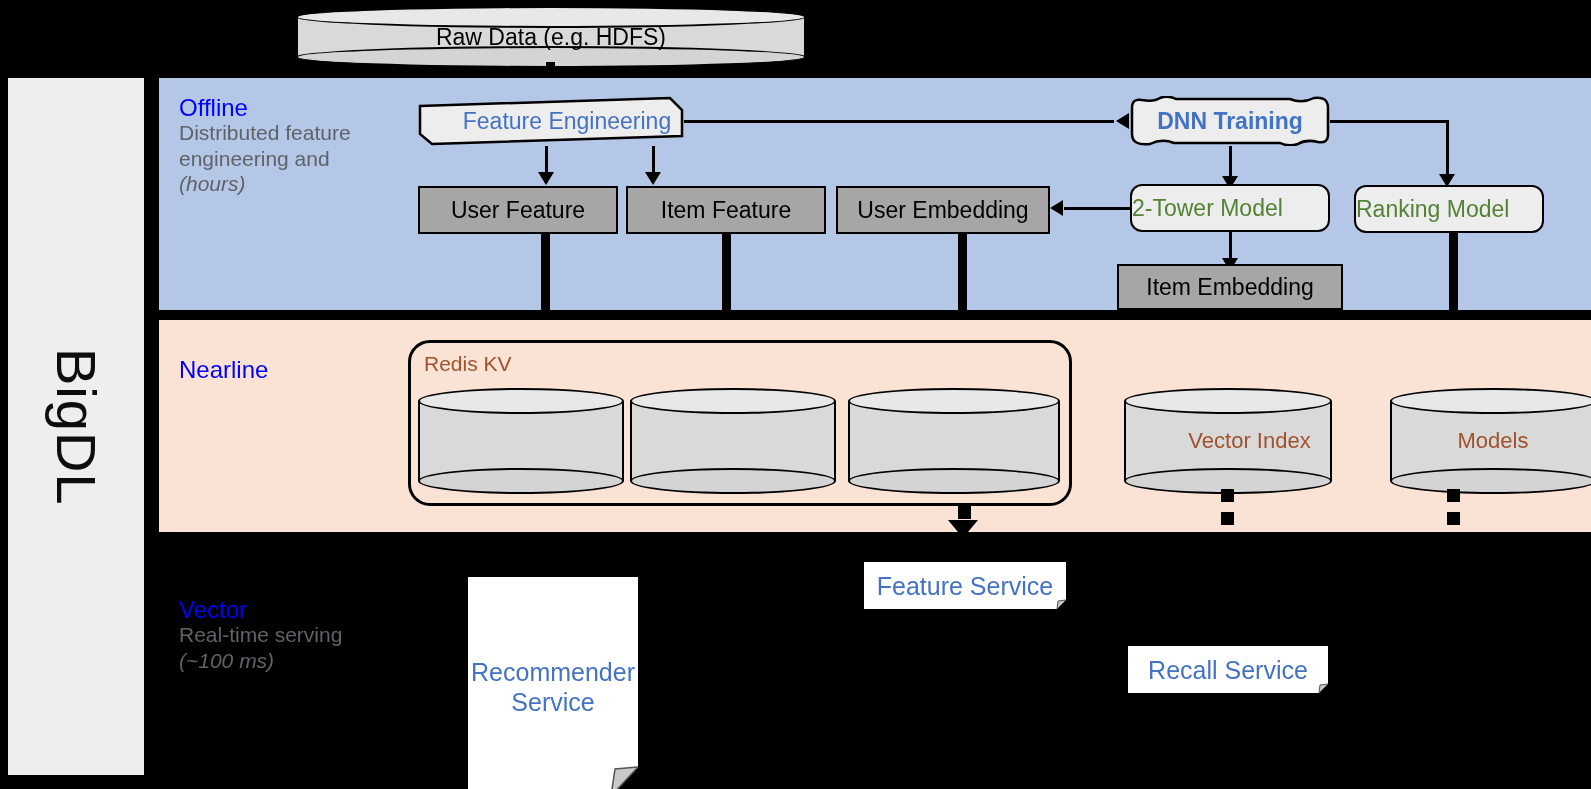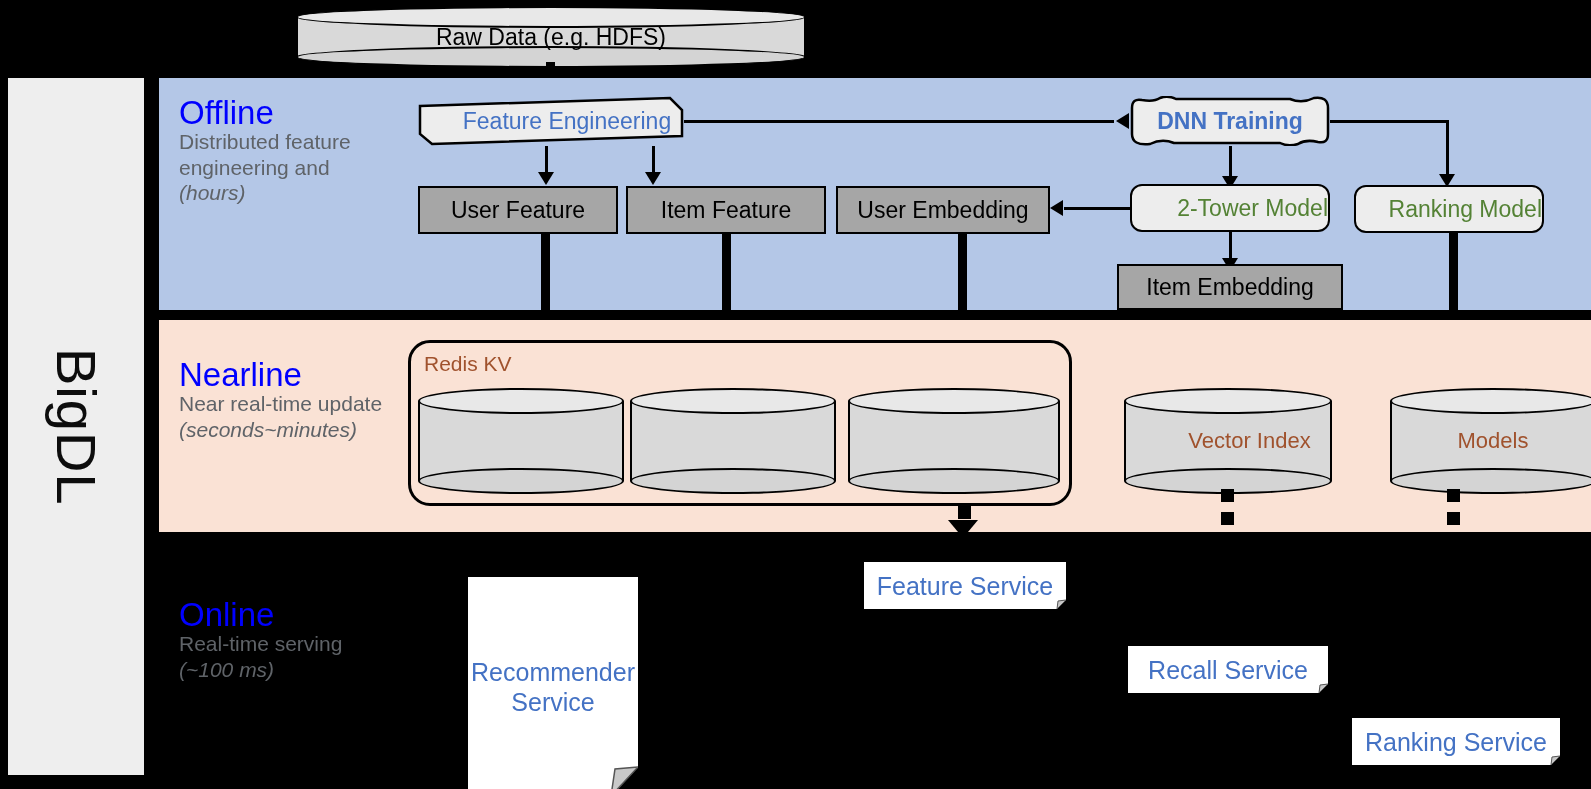--- a/index.html
+++ b/index.html
@@ -12,21 +12,21 @@
   #bigdl-rail{left:8px;top:78px;width:136px;height:697px;background:#eeeeee;
               display:flex;align-items:center;justify-content:center;}
   #bigdl-label{writing-mode:vertical-rl;text-orientation:mixed;
                font-size:56px;color:#0d0d0d;letter-spacing:1px;line-height:1;}
 
   
   #offline-panel{left:159px;top:78px;width:1432px;height:232px;background:#b4c7e7;}
   #nearline-panel{left:159px;top:320px;width:1432px;height:212px;background:#fae2d5;}
   #online-panel{left:159px;top:542px;width:1432px;height:247px;background:#000;}
 
-  .stage-title{font-size:33px;color:#0000ff;font-weight:400;line-height:1;}
+  .stage-title{font-size:24px;color:#0000ff;font-weight:400;line-height:1;}
   .stage-desc{font-size:21px;color:#5f6368;line-height:1.22;margin-top:0;}
   .stage-desc i{font-style:italic;}
 
   .stage-text{position:absolute;left:20px;width:135px;}
 
   
   .cyl{position:absolute;}
   .cyl .body{position:absolute;left:0;right:0;top:13px;bottom:13px;
              background:#d9d9d9;border-left:2.5px solid #000;border-right:2.5px solid #000;}
   .cyl .top{position:absolute;left:0;right:0;top:0;height:26px;border-radius:50%;
@@ -46,21 +46,21 @@
   
   .graybox{background:#a6a6a6;border:2.5px solid #000;display:flex;align-items:center;
            justify-content:center;font-size:23px;color:#000;}
 
   
   .flagbox{background:#ededed;display:flex;align-items:center;justify-content:center;
            font-size:23px;color:#4472c4;}
 
   
   .modelbox{background:#ededed;border:2.5px solid #000;border-radius:12px;
-            display:flex;align-items:center;justify-content:flex-end;
+            display:flex;align-items:center;justify-content:flex-start;
             font-size:23px;color:#548235;}
 
   
   #redis-group{left:408px;top:340px;width:664px;height:166px;
                border:3px solid #000;border-radius:22px;background:transparent;}
   #redis-label{left:424px;top:352px;font-size:21px;color:#a0522d;}
 
   
   .note{background:#fff;display:flex;align-items:center;justify-content:center;
         font-size:25px;color:#4472c4;text-align:center;line-height:1.2;}
@@ -174,21 +174,20 @@
   <div class="abs thick-v" style="left:1224px;top:310px;height:72px;"></div>
   <div class="abs arw-d-big" style="left:1214px;top:376px;"></div>
 
   <div class="abs thick-v" style="left:1449px;top:233px;height:149px;"></div>
   <div class="abs arw-d-big" style="left:1439px;top:376px;"></div>
 
   <div class="abs" id="nearline-panel"></div>
 
   <div class="abs stage-text" style="left:179px;top:358px;width:222px;">
     <div class="stage-title">Nearline</div>
-    <div class="stage-desc"><span>Near real-time update </span><i>(seconds~minutes)</i></div>
   </div>
 
   <div class="abs" id="redis-group"></div>
   <div class="abs" id="redis-label">Redis KV</div>
 
   <div class="cyl" style="left:418px;top:388px;width:206px;height:106px;">
     <div class="body"></div>
     <div class="top"></div>
     <div class="bot"></div>
     <div class="lbl"></div>
@@ -225,21 +224,21 @@
 
   <div class="abs sq" style="left:1221px;top:489px;width:13px;height:13px;"></div>
   <div class="abs sq" style="left:1221px;top:512px;width:13px;height:13px;"></div>
 
   <div class="abs sq" style="left:1447px;top:489px;width:13px;height:13px;"></div>
   <div class="abs sq" style="left:1447px;top:512px;width:13px;height:13px;"></div>
 
   <div class="abs" id="online-panel"></div>
 
   <div class="abs stage-text" style="left:179px;top:598px;width:170px;">
-    <div class="stage-title">Online</div>
+    <div class="stage-title">Vector</div>
     <div class="stage-desc"><span>Real-time serving </span><i>(~100 ms)</i></div>
   </div>
 
   <div class="abs" style="left:468px;top:570px;width:170px;height:219px;margin-top:7px;">
     <svg width="170" height="219" viewBox="0 0 170 219" style="position:absolute;left:0;top:0;">
       <path d="M0,0 L170,0 L170,190 L143,219 L0,219 Z" fill="#ffffff"></path>
       <path d="M170,190 L143,219 L147,192 Z" fill="#c9c9c9" stroke="#555" stroke-width="1.5"></path>
     </svg>
     <div class="note" style="position:absolute;left:6px;right:6px;top:0;bottom:0;background:transparent;">Recommender Service</div>
   </div>
@@ -253,21 +252,14 @@
   </div>
 
   <div class="abs" style="left:1128px;top:646px;width:200px;height:47px;">
     <svg width="200" height="47" viewBox="0 0 200 47" style="position:absolute;left:0;top:0;">
       <path d="M0,0 L200,0 L200,38 L191,47 L0,47 Z" fill="#ffffff"></path>
       <path d="M200,38 L191,47 L192,39 Z" fill="#c9c9c9" stroke="#555" stroke-width="1"></path>
     </svg>
     <div class="note" style="position:absolute;inset:0;background:transparent;">Recall Service</div>
   </div>
 
-  <div class="abs" style="left:1352px;top:718px;width:208px;height:47px;">
-    <svg width="208" height="47" viewBox="0 0 208 47" style="position:absolute;left:0;top:0;">
-      <path d="M0,0 L208,0 L208,38 L199,47 L0,47 Z" fill="#ffffff"></path>
-      <path d="M208,38 L199,47 L200,39 Z" fill="#c9c9c9" stroke="#555" stroke-width="1"></path>
-    </svg>
-    <div class="note" style="position:absolute;inset:0;background:transparent;">Ranking Service</div>
-  </div>
 
 </div>
 
 </body></html>

